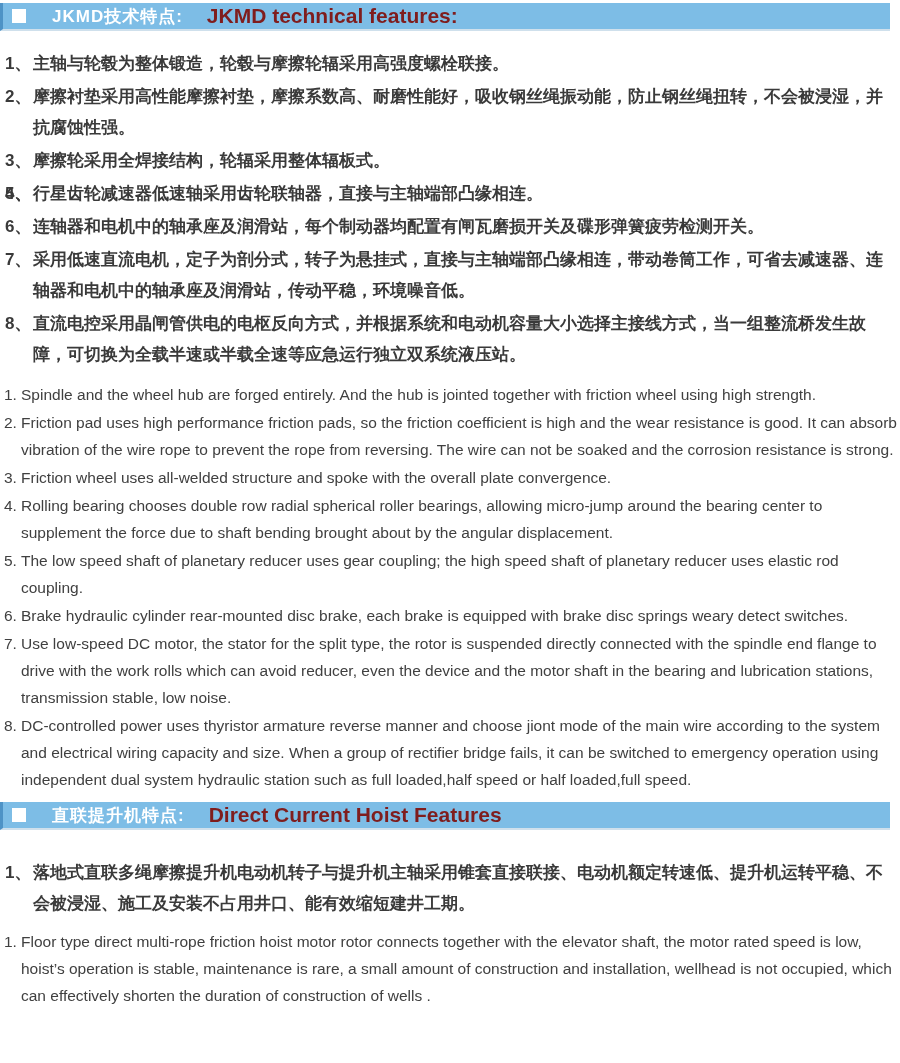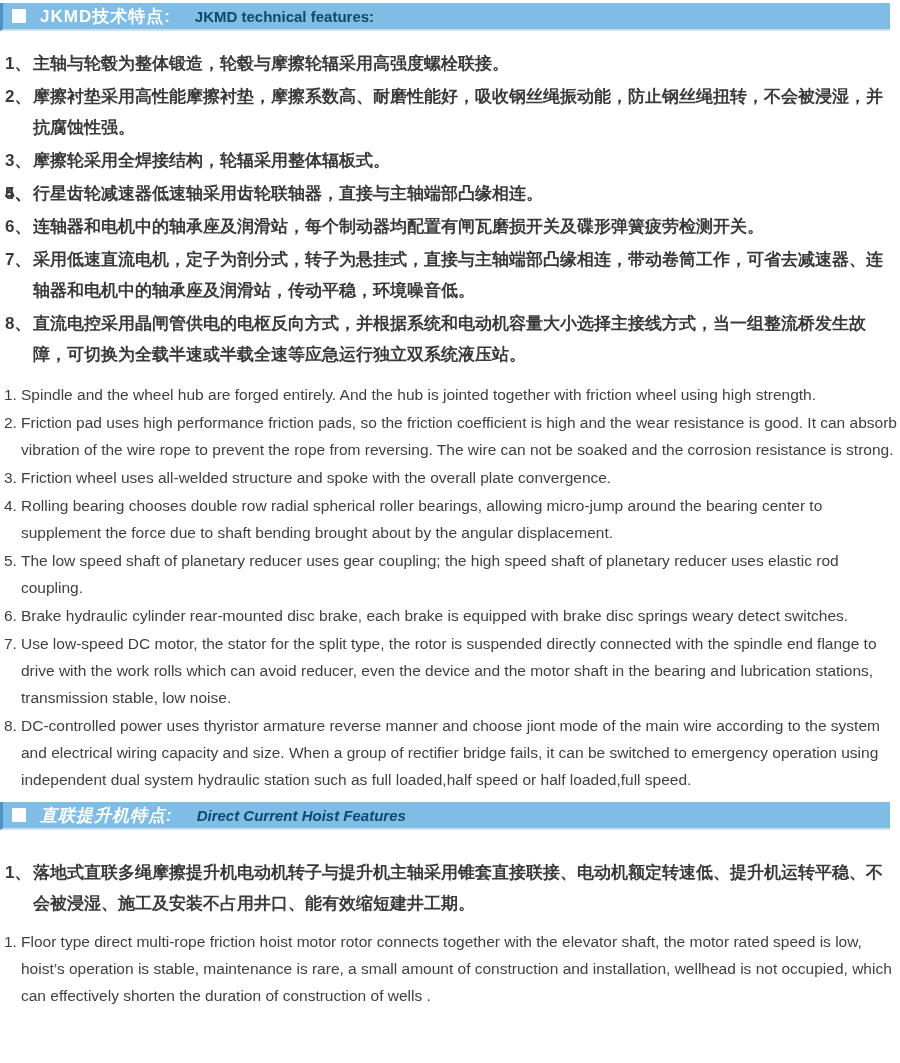--- a/index.html
+++ b/index.html
@@ -17,42 +17,43 @@
   }
   
   .bar {
     height: 26px;
     margin-right: 10px;
     background: #7dbde6;
     border-left: 3px solid #4e93c6;
     border-bottom: 2px solid #cfe0ec;
     display: flex;
     align-items: center;
+    gap: 12px;
   }
   .bar1 { margin-top: 3px; }
-  .bar2 { margin-top: 9px; font-style: italic; }
+  .bar2 { margin-top: 9px; }
   .sq {
     width: 14px;
     height: 14px;
     background: #ffffff;
     margin: 0 14px 0 9px;
     flex: 0 0 auto;
   }
   .bar-zh {
     color: #ffffff;
     font-weight: bold;
     font-size: 17px;
     letter-spacing: 1px;
     white-space: nowrap;
   }
   .bar-en {
-    color: #0c4a6e;
+    color: #7f1d1d;
     font-weight: bold;
-    font-size: 15px;
-    margin-left: 24px;
+    font-size: 21px;
+    margin-left: 12px;
     white-space: nowrap;
   }
   
   .cn-list {
     margin: 17px 5px 0 0;
     color: #3a3a3a;
     font-size: 17px;
     line-height: 31px;
     font-weight: 600;
   }

